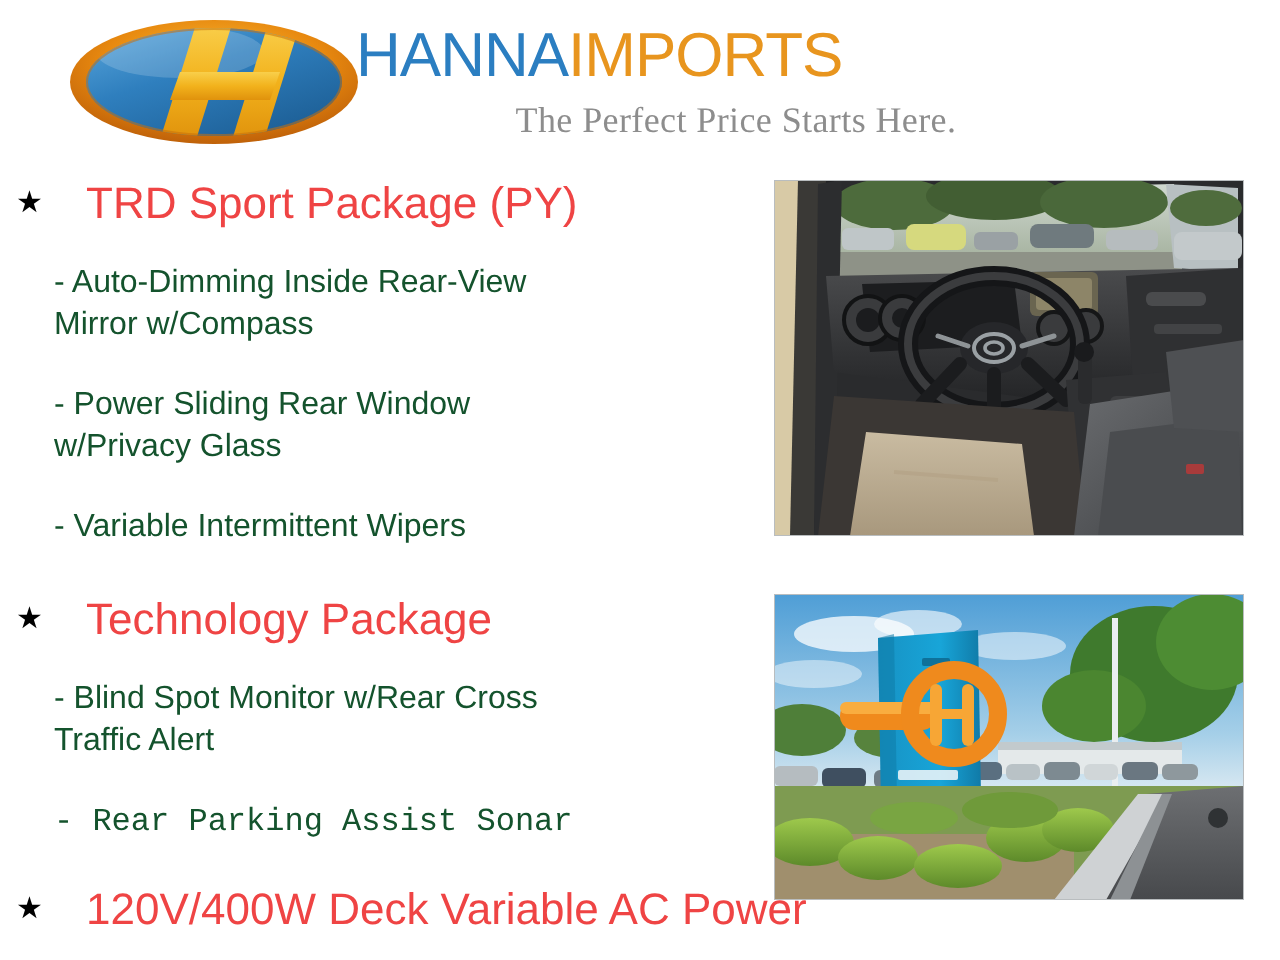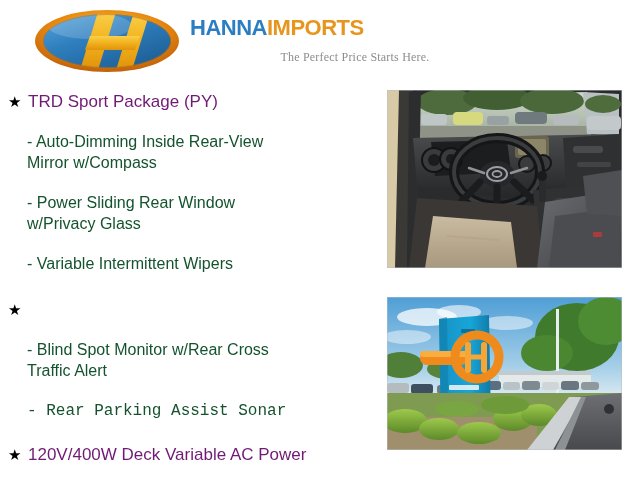--- a/index.html
+++ b/index.html
@@ -40,46 +40,46 @@
   }
   #brand-block {
     position: absolute;
     left: 178px;
     top: 10px;
     width: 350px;
     height: 62px;
   }
   #brand-wordmark {
     position: absolute;
-    left: 12px;
+    left: 0;
     top: 0;
     width: 350px;
     height: 36px;
     line-height: 36px;
     white-space: nowrap;
-    font-size: 22px;
-    font-weight: bold;
+    font-size: 31px;
+    font-weight: normal;
     letter-spacing: -0.5px;
   }
   .wm-hanna {
     color: #2b7ec1;
     font-family: "Liberation Sans", sans-serif;
     font-stretch: condensed;
   }
   .wm-imports {
     color: #e8951e;
     font-family: "Liberation Sans", sans-serif;
   }
   #brand-tagline {
     position: absolute;
-    left: 21px;
+    left: 34px;
     top: 40px;
     width: 312px;
     text-align: center;
-    font-size: 12px;
+    font-size: 18px;
     color: #8d8d8d;
     white-space: nowrap;
     font-family: "Liberation Serif", serif;
     letter-spacing: 0.2px;
   }
 
   
   #feature-list {
     position: absolute;
     left: 0;
@@ -98,26 +98,26 @@
     left: 8px;
     top: 0;
     width: 16px;
     font-size: 15px;
     line-height: 24px;
     color: #000000;
     text-align: left;
   }
   .pkg-label {
     position: absolute;
-    left: 28px;
+    left: 43px;
     top: 0;
-    font-size: 17px;
+    font-size: 22px;
     line-height: 24px;
     white-space: nowrap;
-    color: #701a75;
+    color: #ef4444;
   }
   .sub-item {
     position: absolute;
     left: 27px;
     width: 350px;
     font-size: 16px;
     line-height: 21px;
     color: #14532d;
   }
 
@@ -206,20 +206,21 @@
       <div>- Power Sliding Rear Window</div>
       <div>w/Privacy Glass</div>
     </div>
 
     <div class="sub-item" style="top:165px;">
       <div>- Variable Intermittent Wipers</div>
     </div>
 
     <div class="feature-row" style="top:210px; height:24px;">
       <span class="star-bullet">★</span>
+      <span class="pkg-label">Technology Package</span>
     </div>
 
     <div class="sub-item" style="top:251px;">
       <div>- Blind Spot Monitor w/Rear Cross</div>
       <div>Traffic Alert</div>
     </div>
 
     <div class="sub-item" style="top:313px;font-family:Liberation Mono, monospace;">
       <div>- Rear Parking Assist Sonar</div>
     </div>

